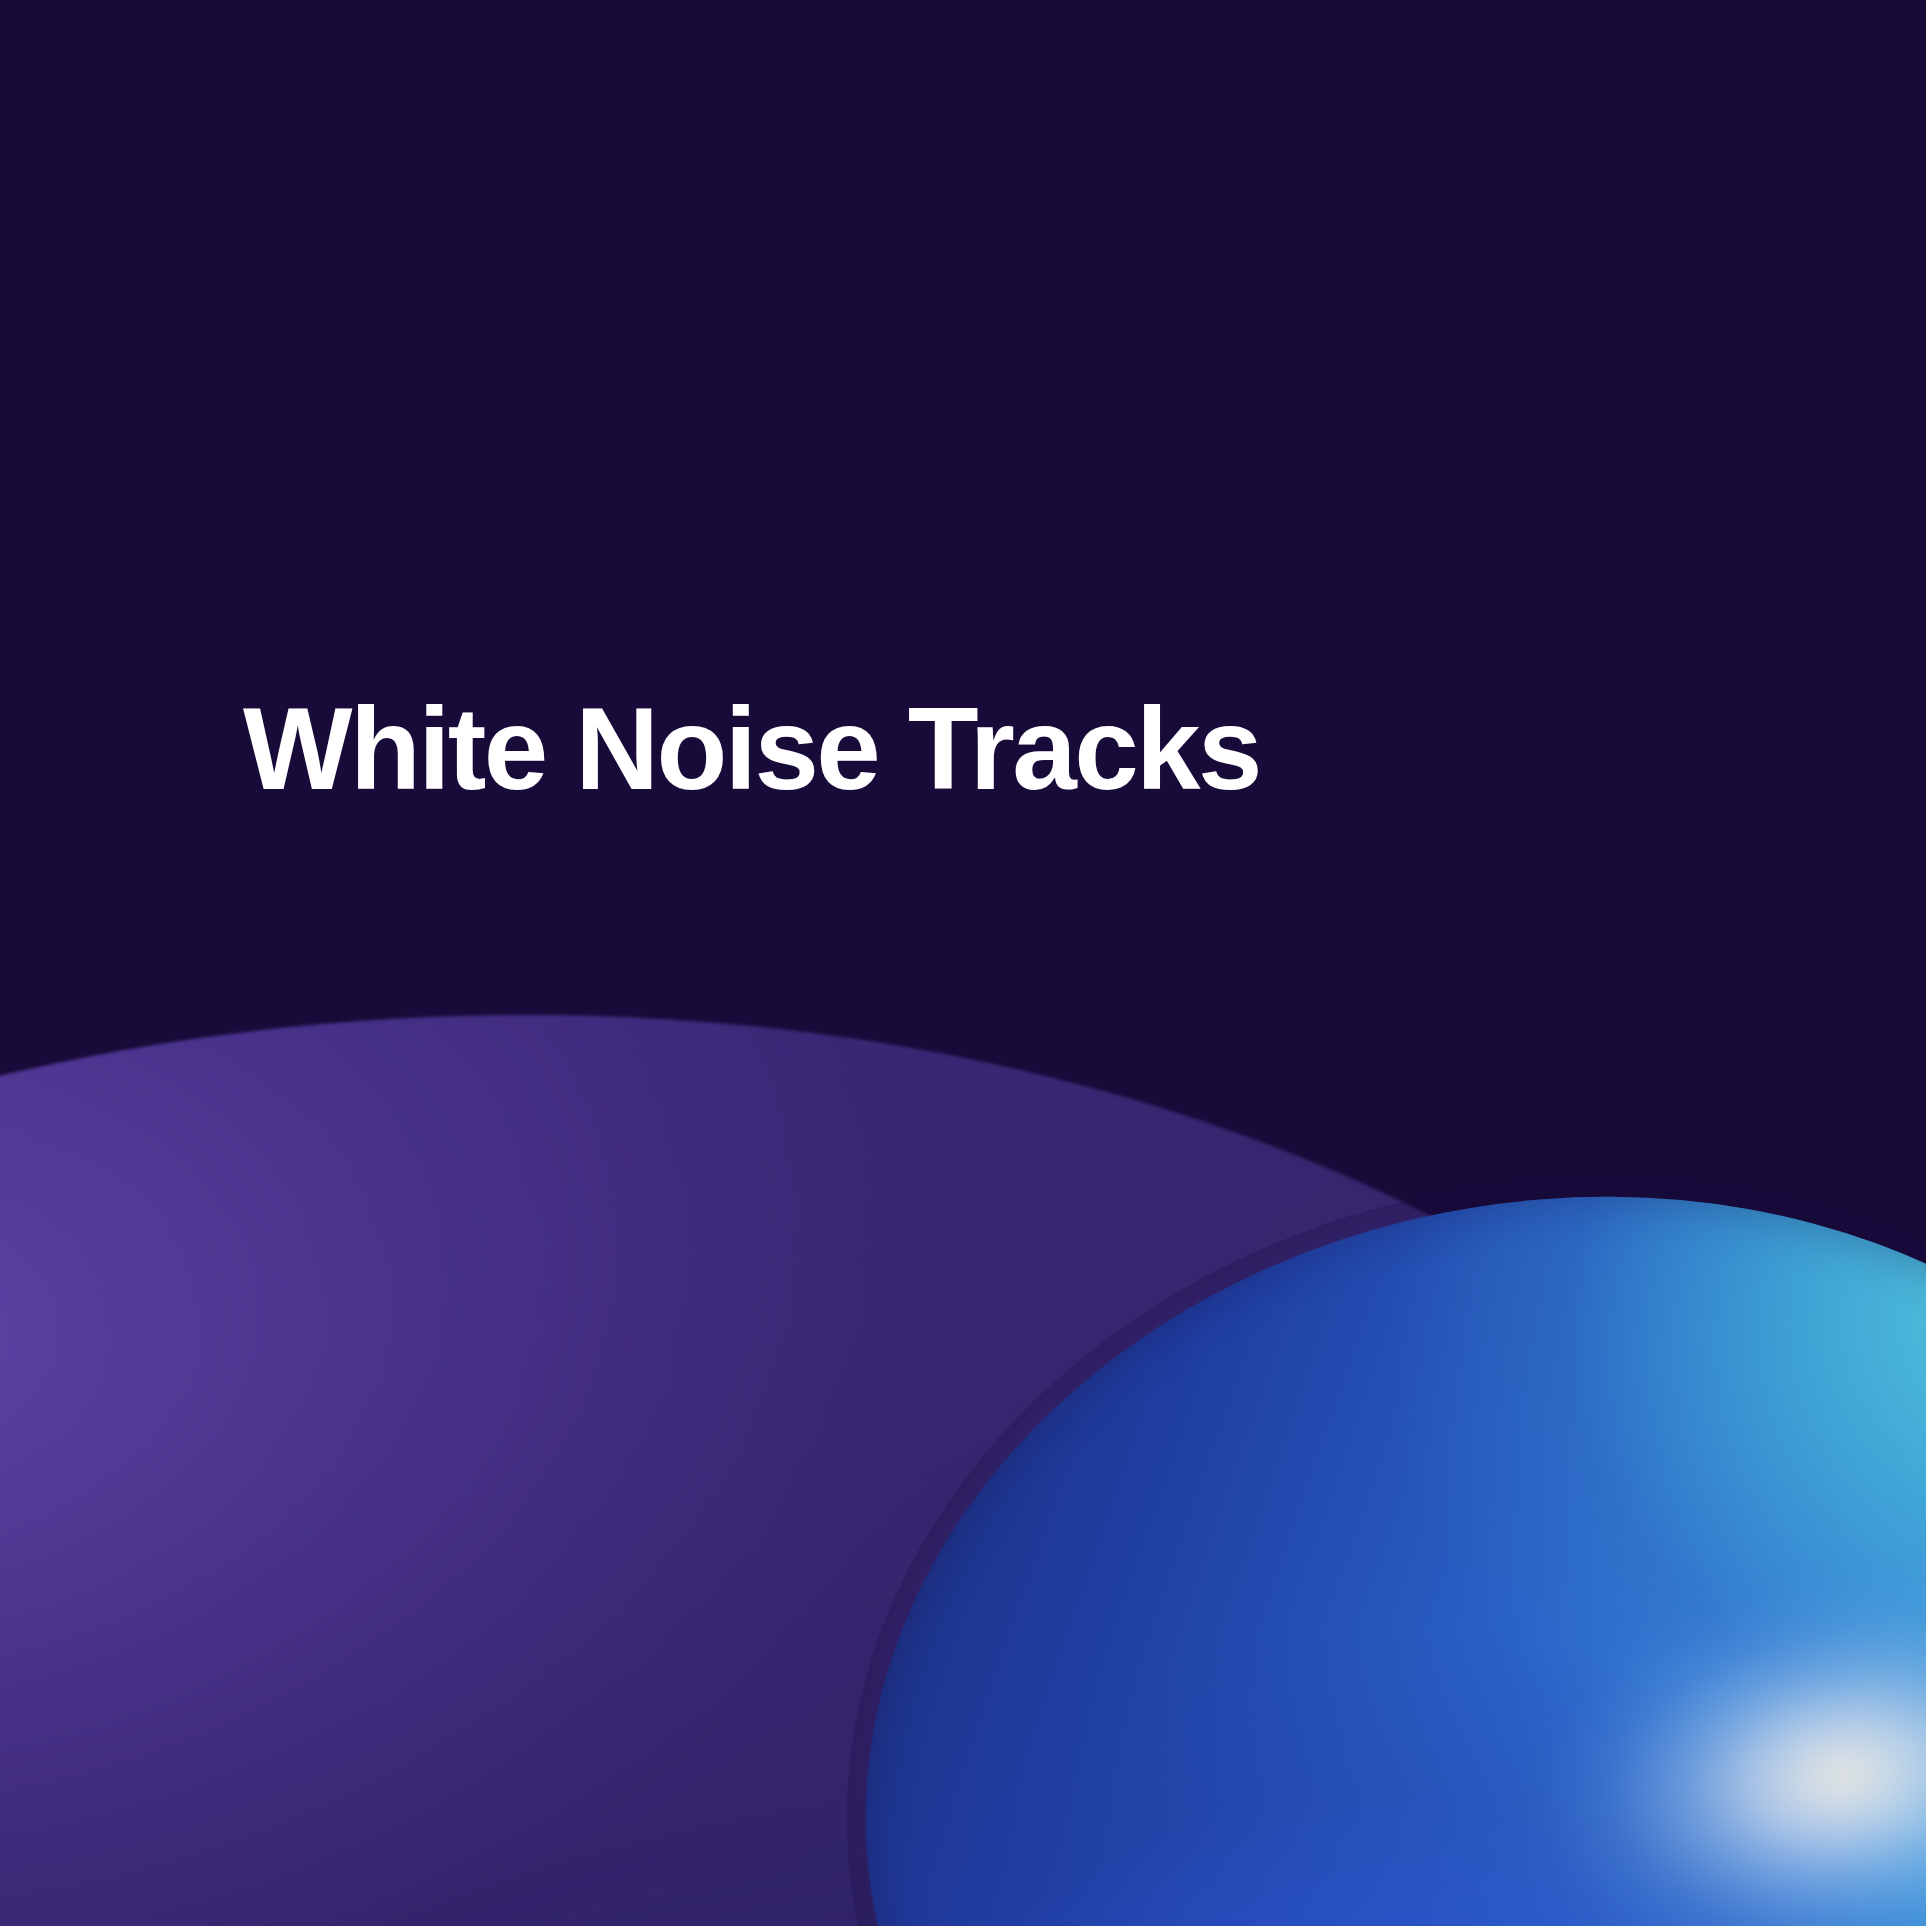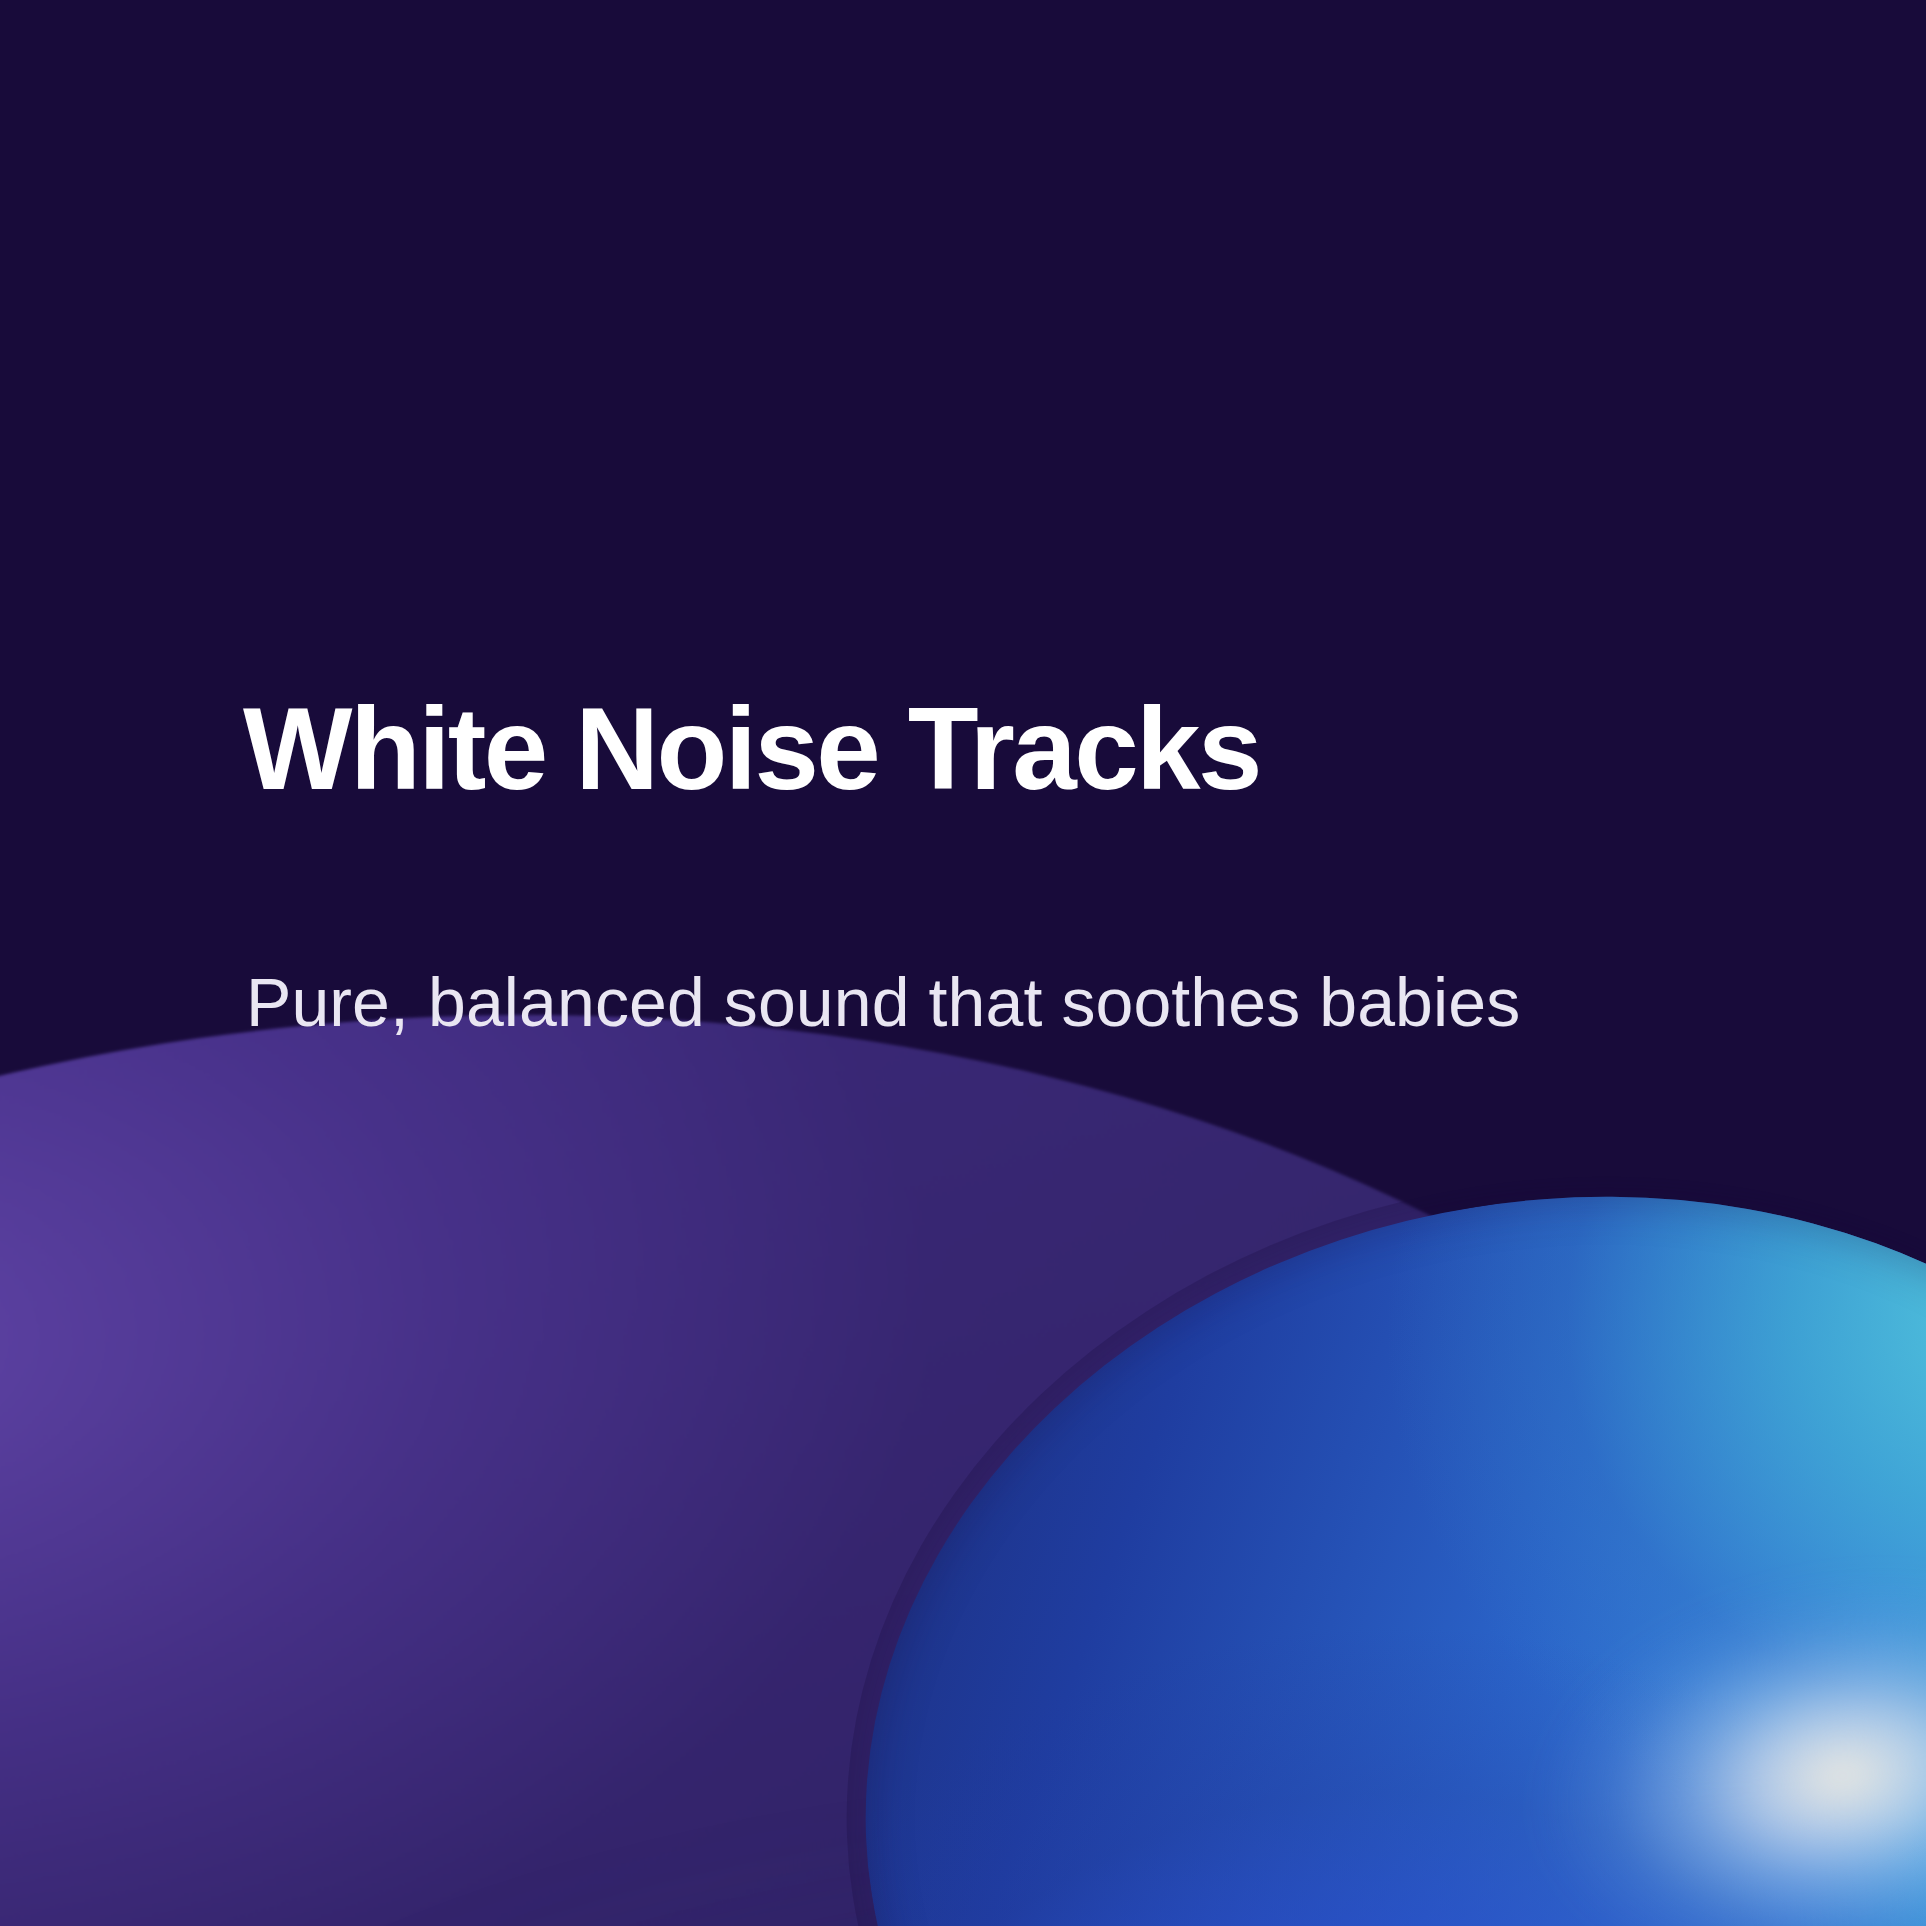--- a/index.html
+++ b/index.html
@@ -227,18 +227,17 @@
       <div id="orb-teal"></div>
       <div id="orb-hotspot"></div>
     </div>
     <div id="orb-feather"></div>
   </div>
 
   <div id="content">
     <h1 id="title">White Noise Tracks</h1>
 
     <p id="subtitle">
-      <span class="line">Pure, balanced sound that soothes babies</span>
     </p>
   </div>
 
 </div>
 
 
 </body></html>

